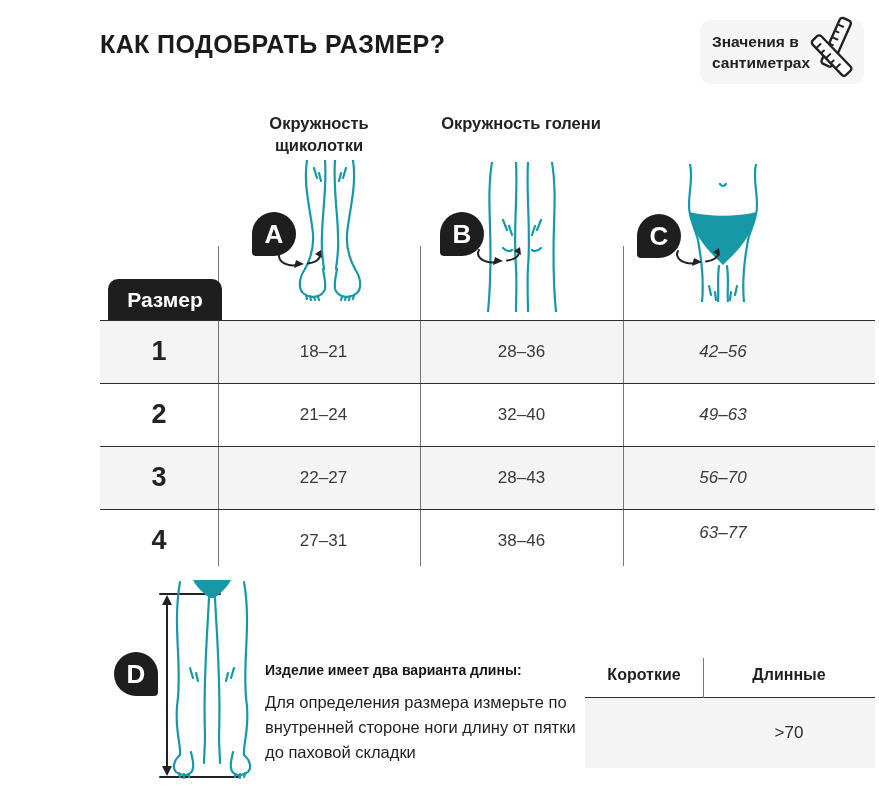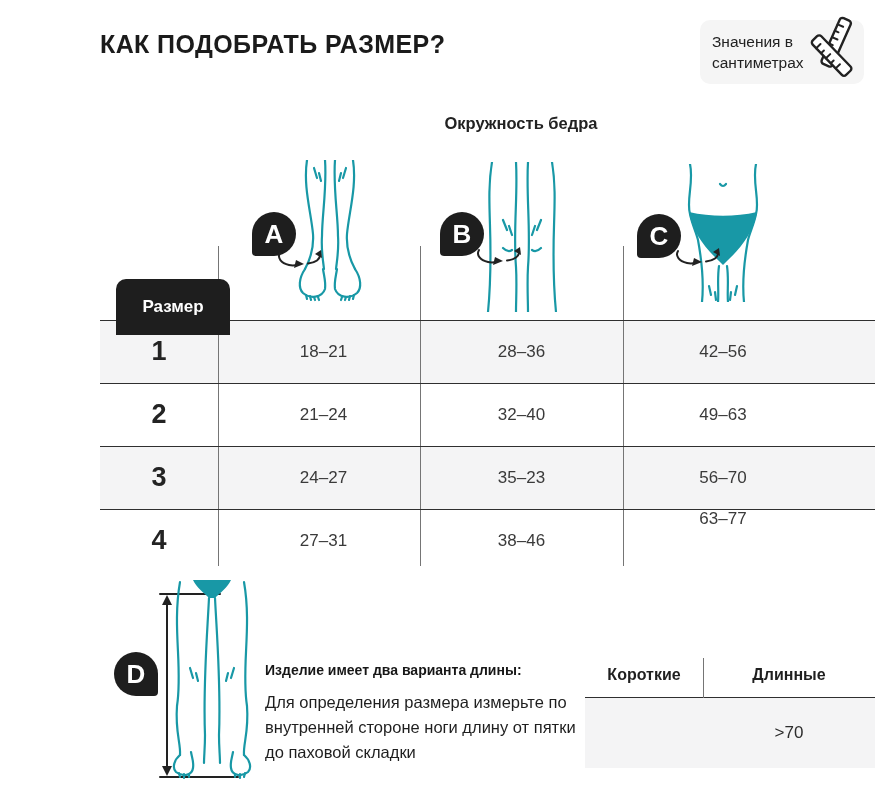--- a/index.html
+++ b/index.html
@@ -7,43 +7,43 @@
     --ink:#1d1d1d; --val:#3a3a3a; --hline:#2f2f2f; --vline:#757575;
   }
   *{box-sizing:border-box;margin:0;padding:0;}
   html,body{background:#fff;}
   body{font-family:"Liberation Sans","DejaVu Sans",sans-serif;color:var(--ink);}
   .canvas{position:relative;width:879px;height:792px;background:#fff;overflow:hidden;}
 
   .title{position:absolute;left:100px;top:30px;font-size:25px;font-weight:800;letter-spacing:.4px;color:#1b1b1b;}
 
   .units-box{position:absolute;left:700px;top:20px;width:164px;height:64px;background:var(--panel);border-radius:10px;}
-  .units-text{position:absolute;left:12px;top:11px;width:118px;font-size:15.5px;line-height:21px;font-weight:400;color:#222;}
+  .units-text{position:absolute;left:12px;top:11px;width:118px;font-size:15.5px;line-height:21px;font-weight:700;color:#222;}
   .ruler-svg{position:absolute;left:806px;top:15px;}
 
   .col-header{position:absolute;top:112px;width:160px;text-align:center;font-weight:700;font-size:16.5px;line-height:22px;color:#222;}
   .ch1{left:239px;} .ch2{left:441px;} .ch3{left:643px;}
 
   .badge{position:absolute;width:44px;height:44px;background:var(--badge);color:#fff;
          font-weight:700;font-size:26px;display:flex;align-items:center;justify-content:center;
          border-radius:50% 50% 50% 4px;z-index:5;}
   .badge-d{border-radius:50% 50% 4px 50%;}
 
   .vline{position:absolute;width:1px;background:var(--vline);}
   .hline{position:absolute;height:1px;background:var(--hline);}
   .stripe{position:absolute;background:var(--stripe);}
 
-  .size-tab{position:absolute;left:116px;top:279px;width:114px;height:56px;background:var(--badge);
-            border-radius:10px 10px 0 0;color:#fff;font-weight:700;font-size:17px;
+  .size-tab{position:absolute;left:108px;top:279px;width:114px;height:41px;background:var(--badge);
+            border-radius:10px 10px 0 0;color:#fff;font-weight:700;font-size:21px;
             display:flex;align-items:center;justify-content:center;z-index:2;}
 
   .size-cell{position:absolute;left:100px;width:118px;height:63px;line-height:63px;text-align:center;
              font-size:27px;font-weight:700;color:#232323;z-index:2;}
   .val-cell{position:absolute;height:63px;line-height:63px;text-align:center;font-size:17px;color:var(--val);z-index:2;}
-  .vc1{left:218px;width:202px;padding-left:9px;} .vc2{left:420px;width:203px;} .vc3{left:623px;width:200px;}
+  .vc1{left:218px;width:202px;padding-left:9px;} .vc2{left:420px;width:203px;} .vc3{left:623px;width:200px;font-style:italic;}
 
   .fig{position:absolute;z-index:1;}
   .ts{stroke:var(--teal);fill:none;stroke-width:2.2;stroke-linecap:round;stroke-linejoin:round;}
   .tf{fill:var(--teal);stroke:none;}
   .bk{stroke:#222;fill:none;stroke-width:2;stroke-linecap:round;}
   .bf{fill:#222;stroke:none;}
 
   .rot-arrow{position:absolute;z-index:6;}
 
   .len-heading{position:absolute;left:265px;top:662px;font-size:14px;font-weight:700;color:#171717;}
@@ -69,21 +69,22 @@
     <g transform="rotate(24 29 30)">
       <rect x="23" y="2" width="12" height="50" rx="3" fill="#fff" stroke="#222" stroke-width="2.4"></rect>
       <path class="bk" stroke-width="1.8" d="M23,10 h6 M23,17 h4 M23,24 h6 M23,31 h4 M23,38 h6 M23,45 h4"></path>
     </g>
     <g transform="rotate(-44 27 42)">
       <rect x="21" y="16" width="12" height="48" rx="3" fill="#fff" stroke="#222" stroke-width="2.4"></rect>
       <path class="bk" stroke-width="1.8" d="M21,24 h6 M21,31 h4 M21,38 h6 M21,45 h4 M21,52 h6"></path>
     </g>
   </svg>
 
-  <div class="col-header ch2">Окружность бедра</div>
+  <div class="col-header ch1">Окружность щиколотки</div>
+  <div class="col-header ch2">Окружность голени</div>
 
   <svg class="fig" style="left:286px;top:160px" width="88" height="146" viewBox="0 0 88 146">
     <path class="ts" d="M21,0 C17,26 25,52 27,74 C28,88 25,98 19,109"></path>
     <path class="ts" d="M19,109 C13,118 12,128 17,133 C24,139 36,138 39,129 C40,122 38,116 37,109"></path>
     <path class="ts" d="M39,0 C41,28 36,55 36,76 C35,90 37,100 38,109"></path>
     <path class="ts" d="M67,0 C71,26 63,52 61,74 C60,88 63,98 69,109"></path>
     <path class="ts" d="M69,109 C75,118 76,128 71,133 C64,139 52,138 49,129 C48,122 50,116 51,109"></path>
     <path class="ts" d="M49,0 C47,28 52,55 52,76 C53,90 51,100 50,109"></path>
     <path class="ts" stroke-width="1.8" d="M28,8 l3,10 M33,13 l2,8 M60,8 l-3,10 M55,13 l-2,8"></path>
     <path class="ts" stroke-width="1.6" d="M20,135 l1,4 M24,136 l1,4 M28,137 l1,3 M32,137 l1,3 M68,135 l-1,4 M64,136 l-1,4 M60,137 l-1,3 M56,137 l-1,3"></path>
@@ -146,28 +147,28 @@
   <div class="val-cell vc1" style="top:320px">18–21</div>
   <div class="val-cell vc2" style="top:320px">28–36</div>
   <div class="val-cell vc3" style="top:320px">42–56</div>
 
   <div class="size-cell" style="top:383px">2</div>
   <div class="val-cell vc1" style="top:383px">21–24</div>
   <div class="val-cell vc2" style="top:383px">32–40</div>
   <div class="val-cell vc3" style="top:383px">49–63</div>
 
   <div class="size-cell" style="top:446px">3</div>
-  <div class="val-cell vc1" style="top:446px">24–27</div>
-  <div class="val-cell vc2" style="top:446px">35–23</div>
+  <div class="val-cell vc1" style="top:446px">22–27</div>
+  <div class="val-cell vc2" style="top:446px">28–43</div>
   <div class="val-cell vc3" style="top:446px">56–70</div>
 
   <div class="size-cell" style="top:509px">4</div>
   <div class="val-cell vc1" style="top:509px">27–31</div>
   <div class="val-cell vc2" style="top:509px">38–46</div>
-  <div class="val-cell vc3" style="top:487px">63–77</div>
+  <div class="val-cell vc3" style="top:501px">63–77</div>
 
   <svg class="fig" style="left:140px;top:580px" width="120" height="200" viewBox="0 0 120 200">
     <path class="bk" d="M20,14 H80 M20,197 H98"></path>
     <path class="bk" d="M27,24 V186"></path>
     <polygon class="bf" points="27,15 22,25 32,25"></polygon>
     <polygon class="bf" points="27,196 22,186 32,186"></polygon>
     <path class="tf" d="M53,0 L91,0 C88,7 80,13 75,18 L69,18 C64,13 56,7 53,0 Z"></path>
     <path class="ts" d="M40,2 C32,48 43,88 37,126 C35,152 41,164 40,175"></path>
     <path class="ts" d="M40,175 C34,180 32,188 36,192 C42,197 52,196 53,188 C54,182 52,178 51,172"></path>
     <path class="ts" d="M69,18 C67,58 63,105 65,155 C65,168 64,176 64,183"></path>

